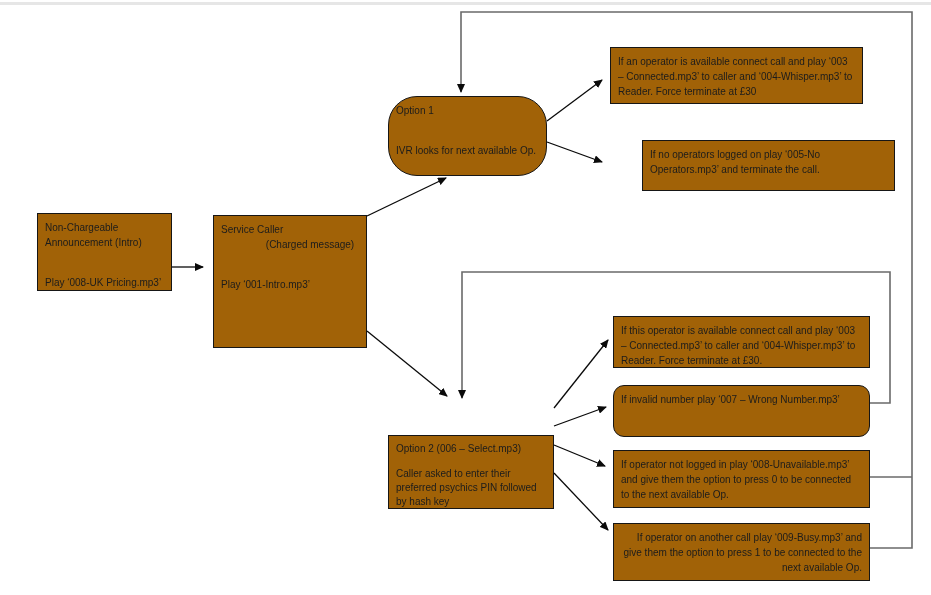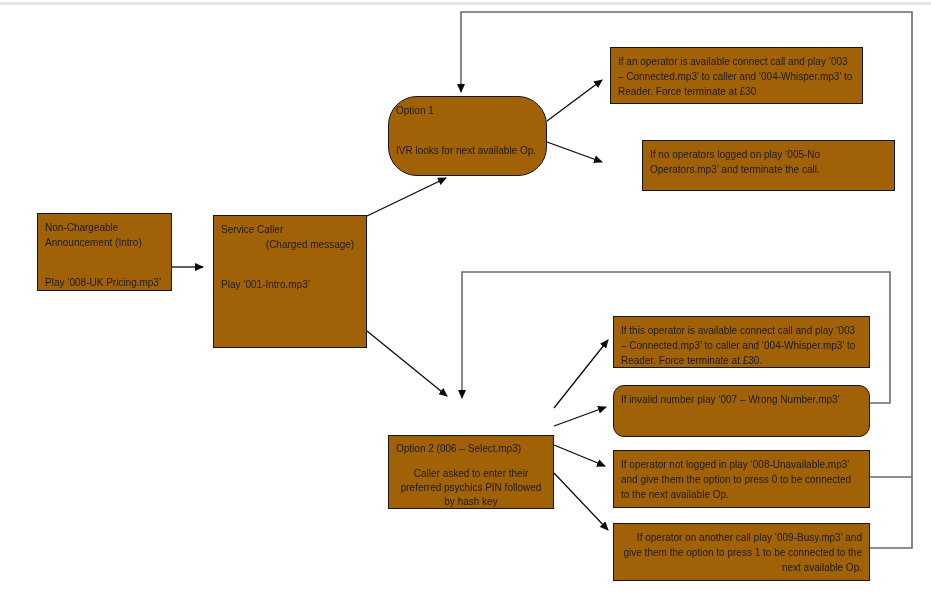--- a/index.html
+++ b/index.html
@@ -23,21 +23,21 @@
   .node{
     position:absolute;border:1.5px solid var(--box-border);background:#a16207;
     box-sizing:border-box;padding:6px 7px;font-size:10px;line-height:15px;
     overflow:hidden;
   }
   .node p{margin:0;}
   .node p + p{margin-top:25px;}
   .node .tight{margin-top:0;}
   .indent{padding-left:40px;text-align:center;}
   .opt2 p{line-height:14px;}
-  .opt2 p + p{margin-top:11px;text-align:center;}
+  .opt2 p + p{margin-top:11px;}
 </style>
 </head>
 <body>
 
 <div class="canvas">
   <div class="top-rule"></div>
 
   <svg class="edges" viewBox="0 0 931 595">
     <defs>
       <marker id="ah" markerWidth="10" markerHeight="8" refX="8" refY="4" orient="auto" markerUnits="userSpaceOnUse">

